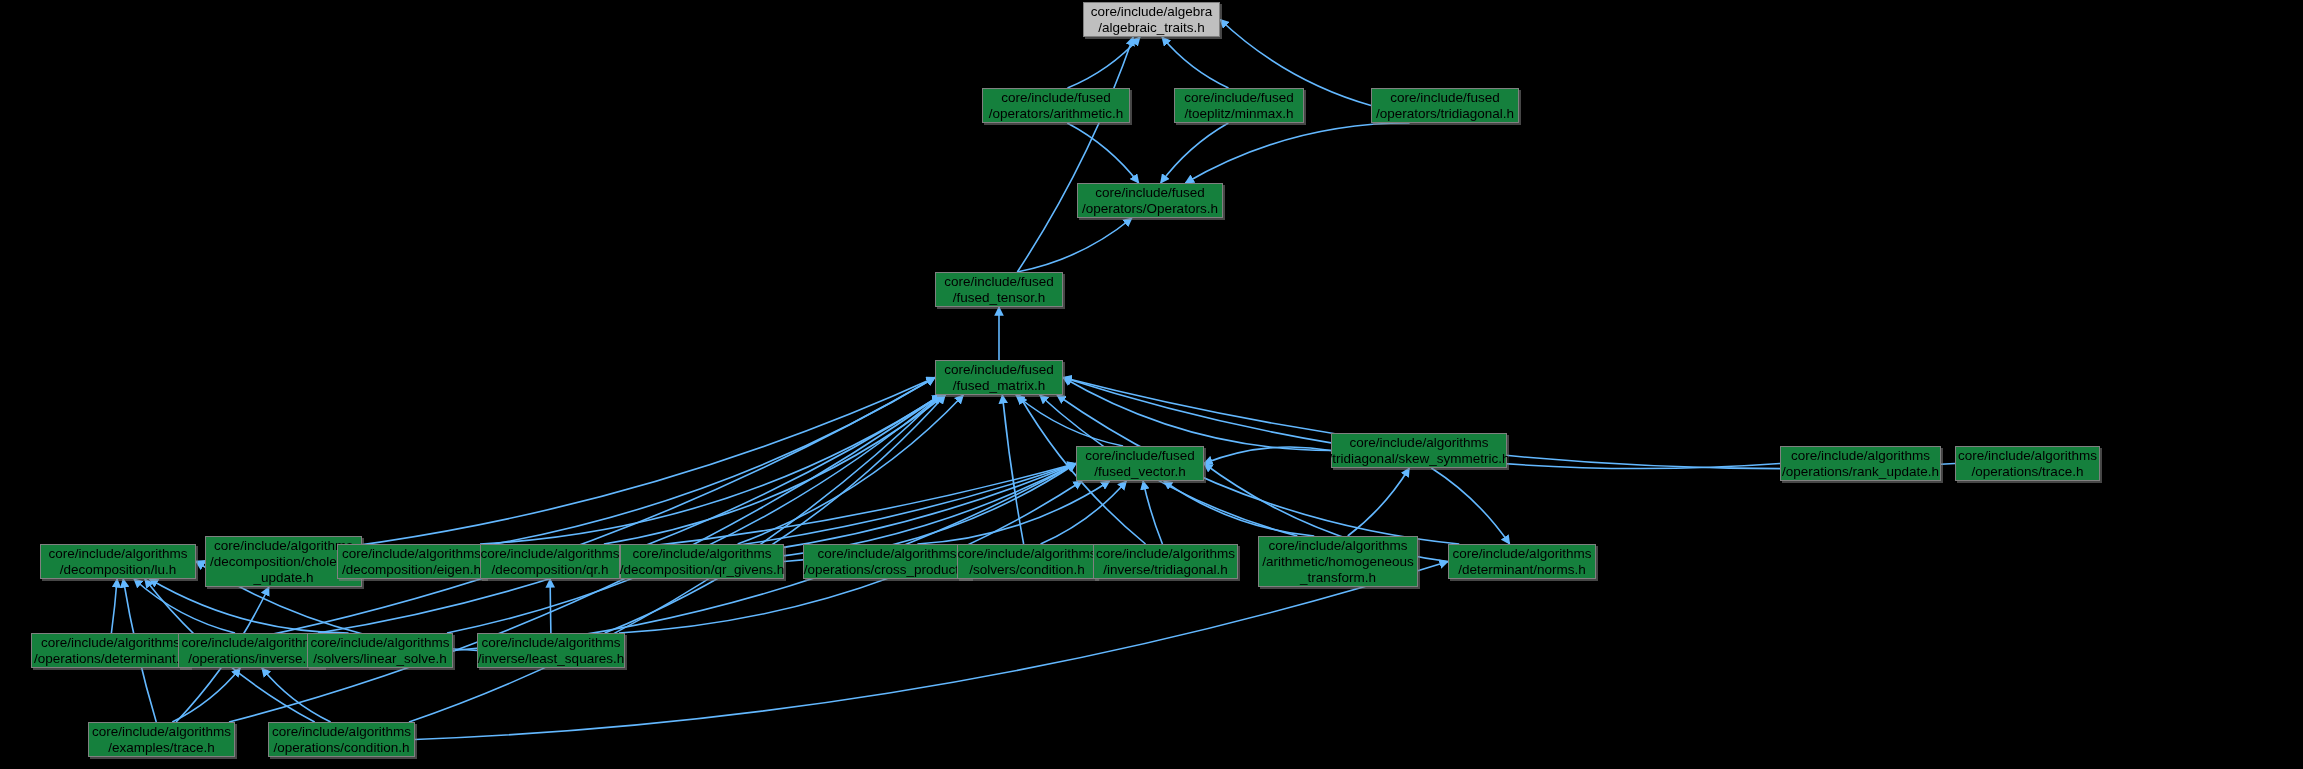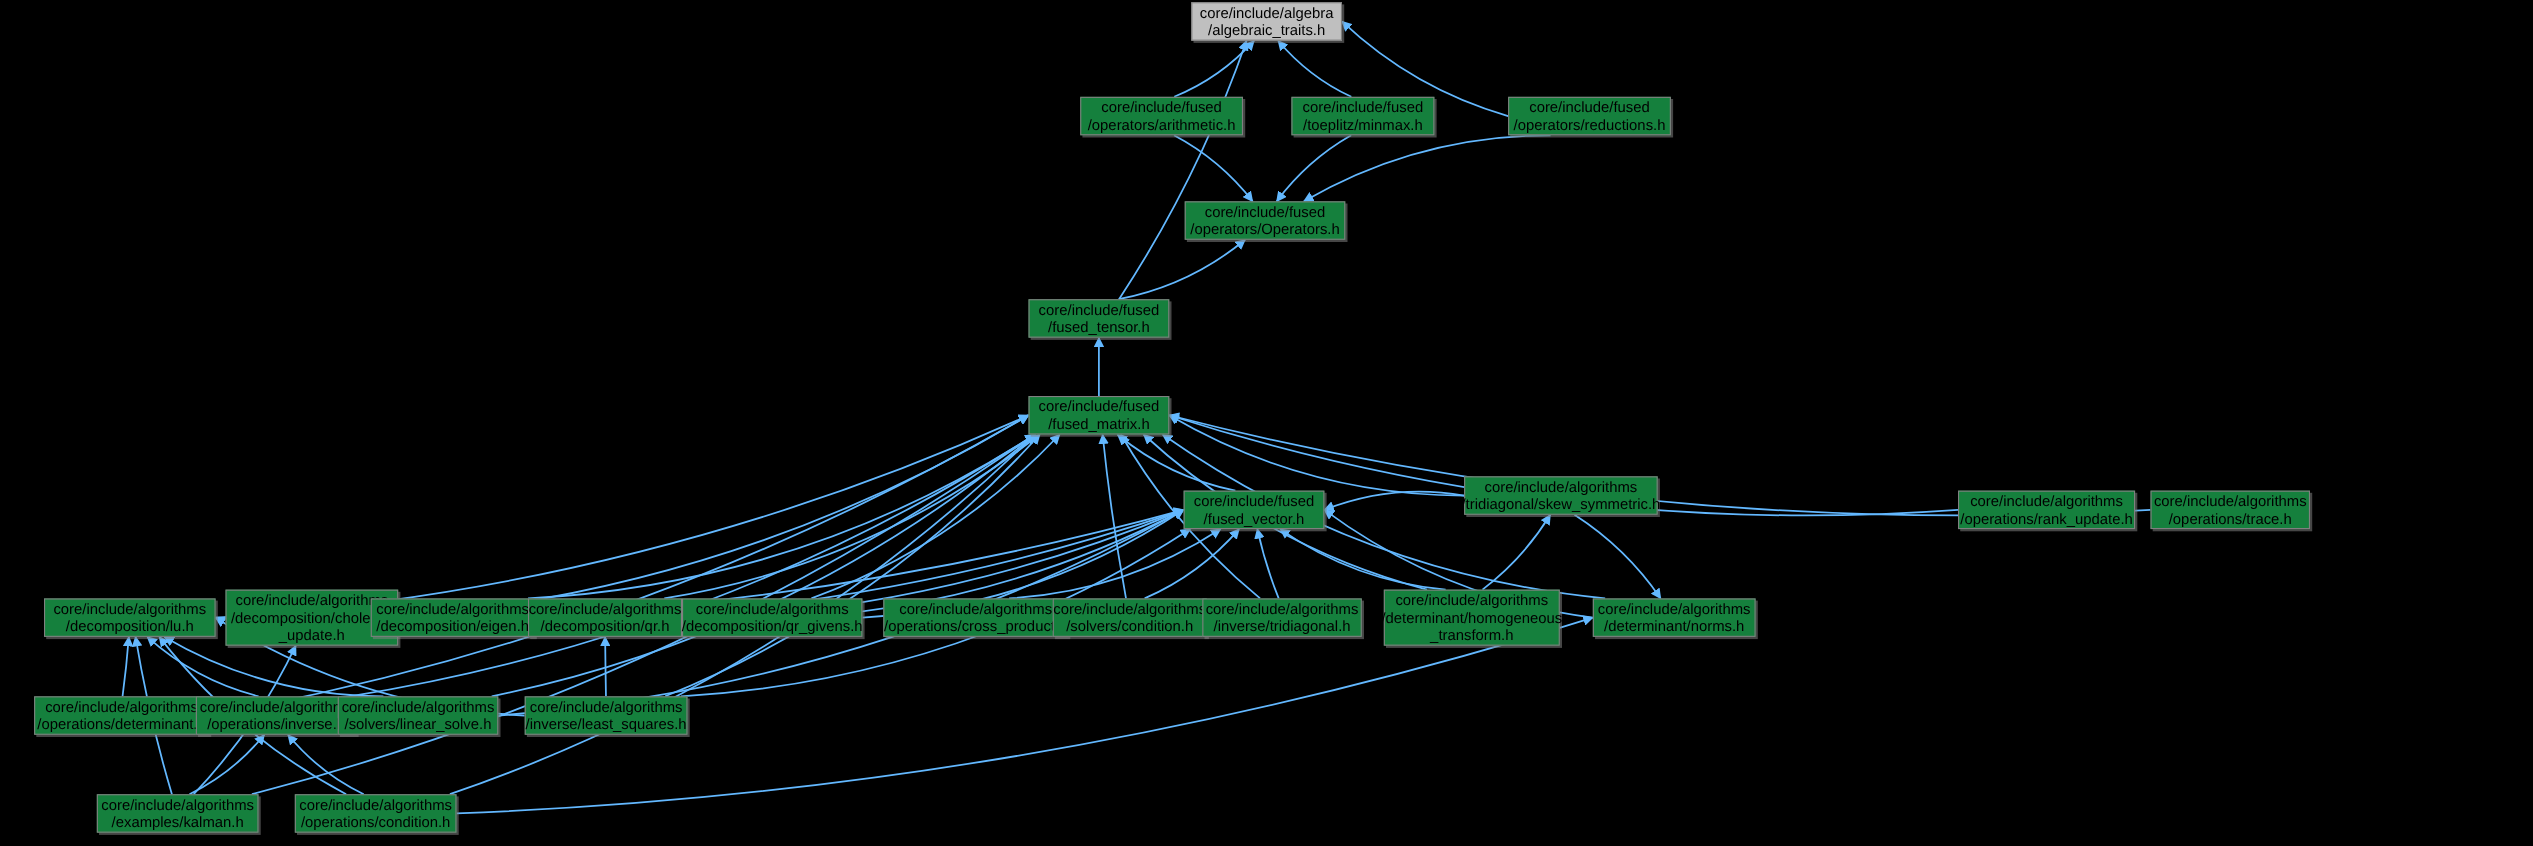--- a/index.html
+++ b/index.html
@@ -93,21 +93,21 @@
       </div>
       <div class="node" style="left: 1174px; top: 88px; width: 130px; height: 35px;">
         <div>
           <span>core/include/fused</span>
           <span>/toeplitz/minmax.h</span>
         </div>
       </div>
       <div class="node" style="left: 1371px; top: 88px; width: 148px; height: 35px;">
         <div>
           <span>core/include/fused</span>
-          <span>/operators/reductions.h</span>
+          <span>/operators/tridiagonal.h</span>
         </div>
       </div>
       <div class="node" style="left: 1077px; top: 183px; width: 146px; height: 35px;">
         <div>
           <span>core/include/fused</span>
           <span>/operators/Operators.h</span>
         </div>
       </div>
       <div class="node" style="left: 935px; top: 272px; width: 128px; height: 35px;">
         <div>
@@ -184,21 +184,21 @@
       </div>
       <div class="node" style="left: 1093px; top: 544px; width: 145px; height: 35px;">
         <div>
           <span>core/include/algorithms</span>
           <span>/inverse/tridiagonal.h</span>
         </div>
       </div>
       <div class="node" style="left: 1258px; top: 536px; width: 160px; height: 51px;">
         <div>
           <span>core/include/algorithms</span>
-          <span>/determinant/homogeneous</span>
+          <span>/arithmetic/homogeneous</span>
           <span>_transform.h</span>
         </div>
       </div>
       <div class="node" style="left: 1448px; top: 544px; width: 148px; height: 35px;">
         <div>
           <span>core/include/algorithms</span>
           <span>/determinant/norms.h</span>
         </div>
       </div>
       <div class="node" style="left: 31px; top: 633px; width: 159px; height: 35px;">
@@ -227,21 +227,21 @@
       </div>
       <div class="node" style="left: 1331px; top: 433px; width: 176px; height: 35px;">
         <div>
           <span>core/include/algorithms</span>
           <span>/tridiagonal/skew_symmetric.h</span>
         </div>
       </div>
       <div class="node" style="left: 88px; top: 722px; width: 147px; height: 35px;">
         <div>
           <span>core/include/algorithms</span>
-          <span>/examples/kalman.h</span>
+          <span>/examples/trace.h</span>
         </div>
       </div>
       <div class="node" style="left: 268px; top: 722px; width: 147px; height: 35px;">
         <div>
           <span>core/include/algorithms</span>
           <span>/operations/condition.h</span>
         </div>
       </div>
     </div>
 </div>

